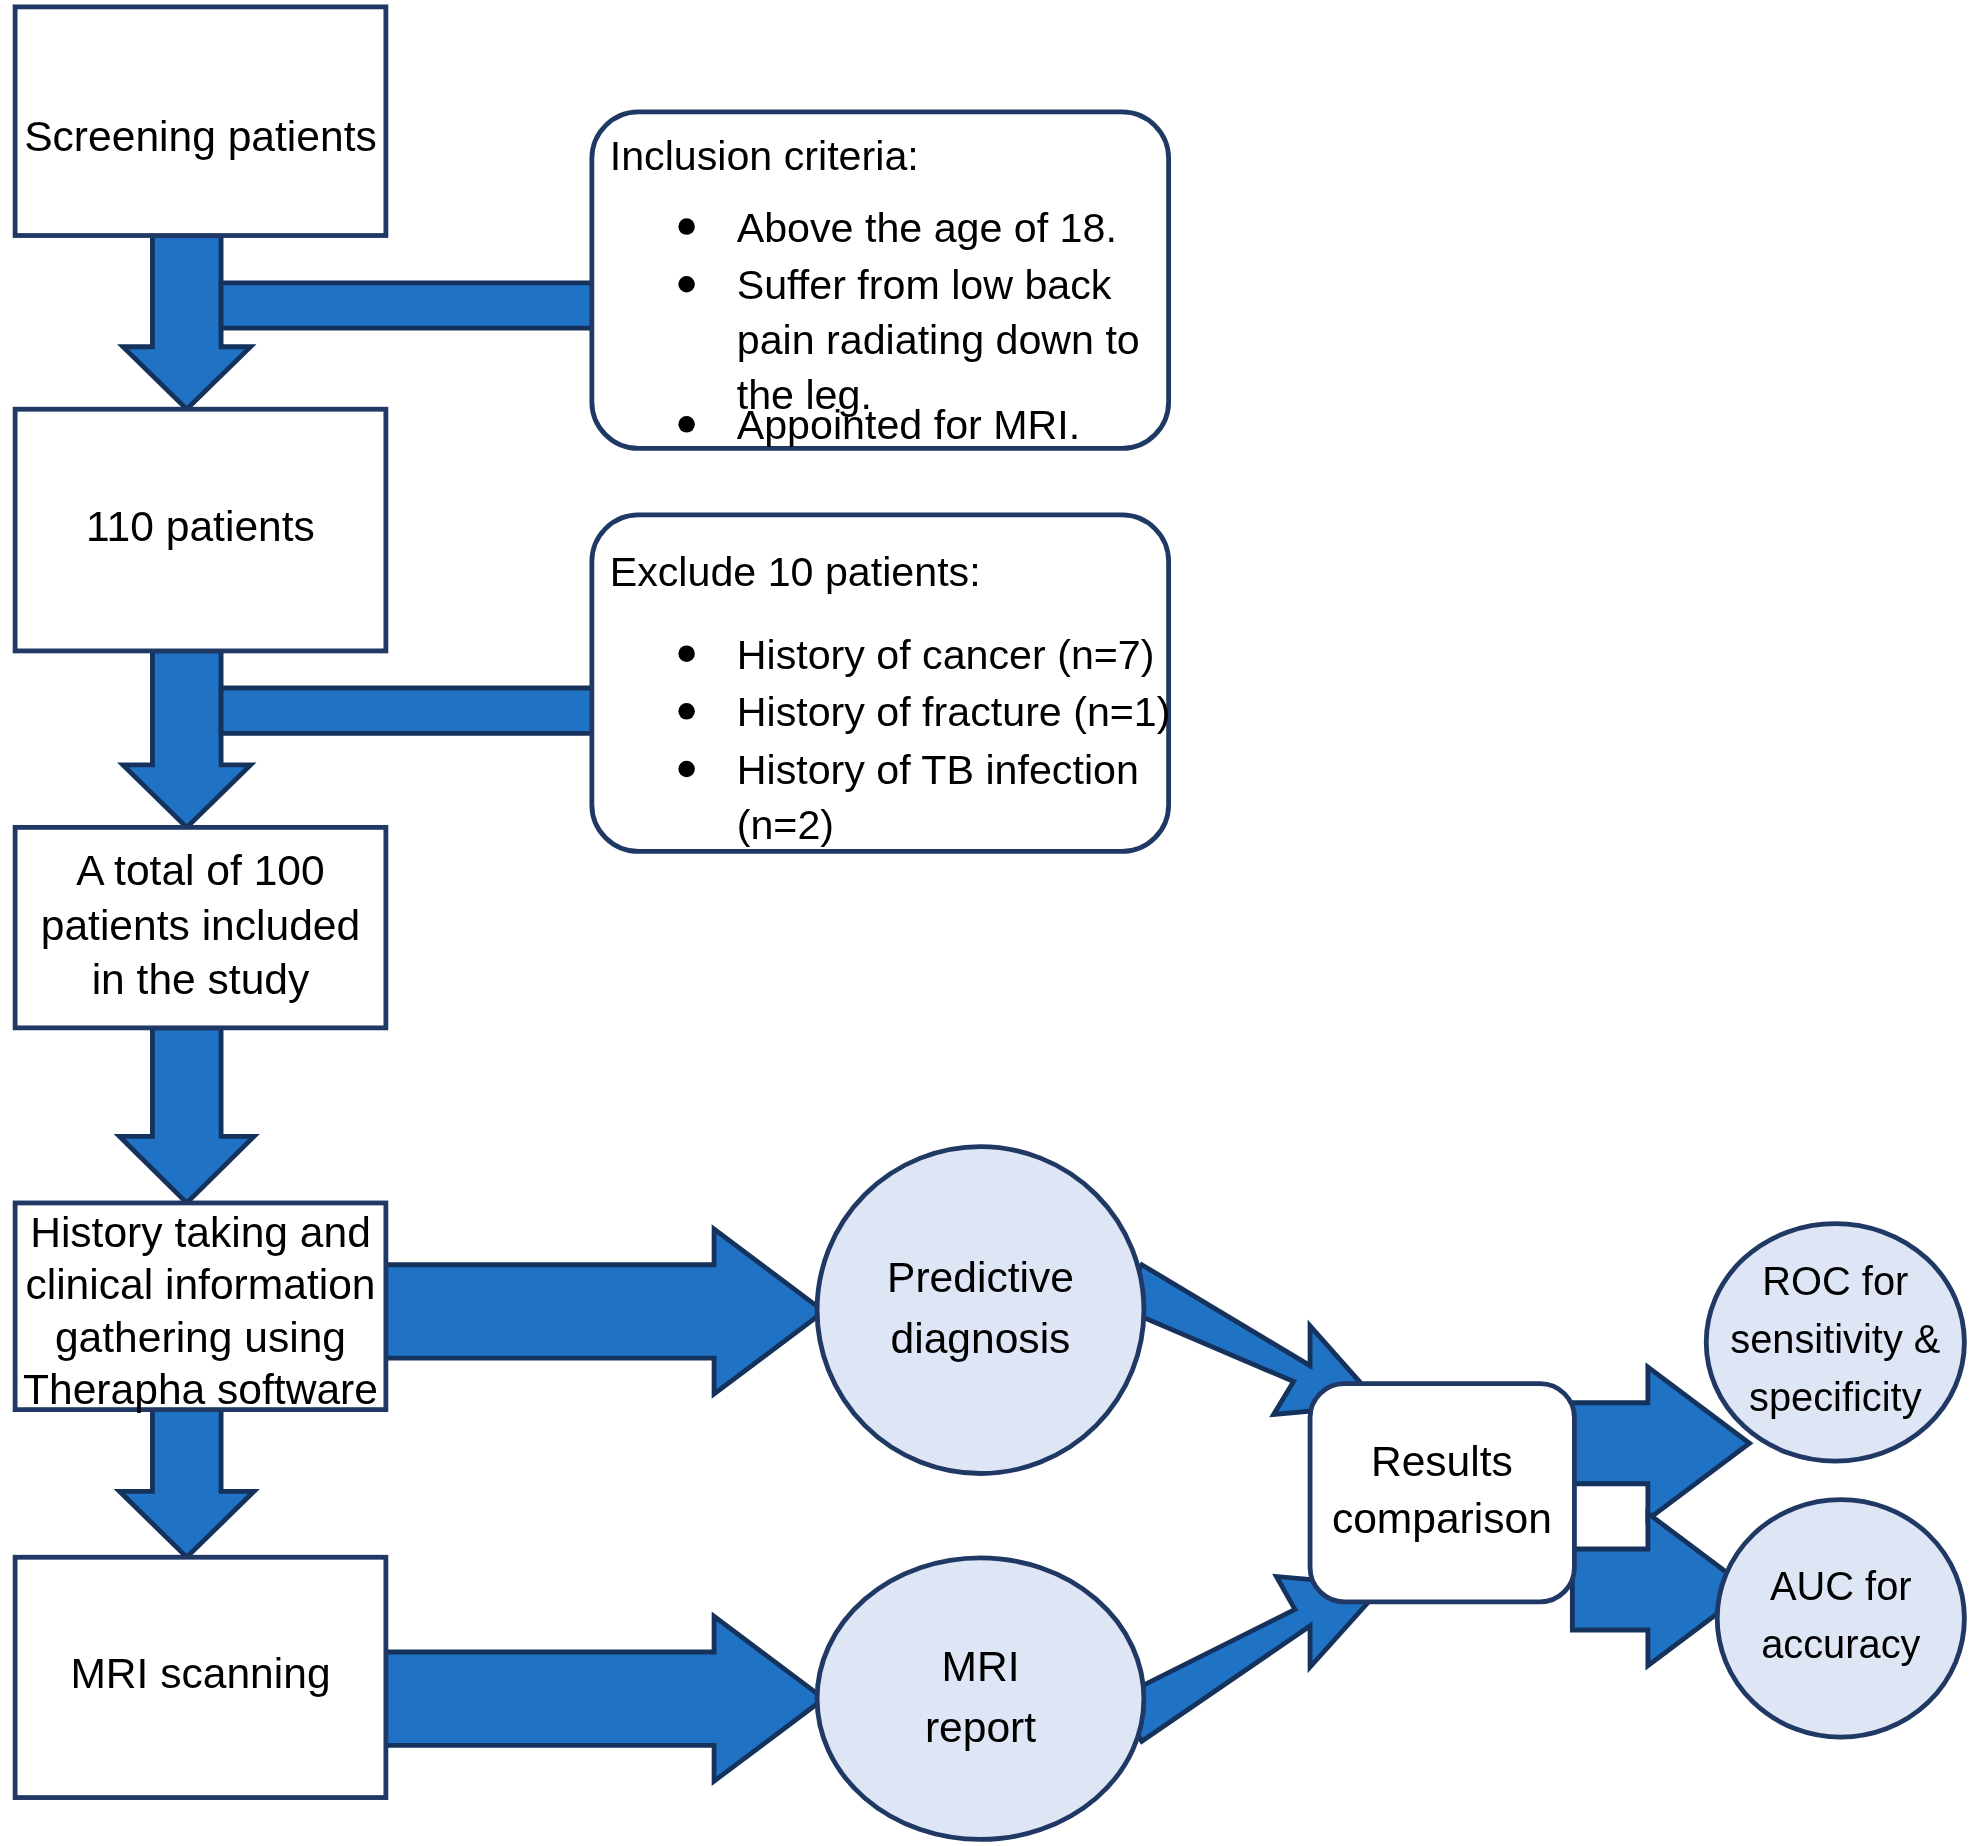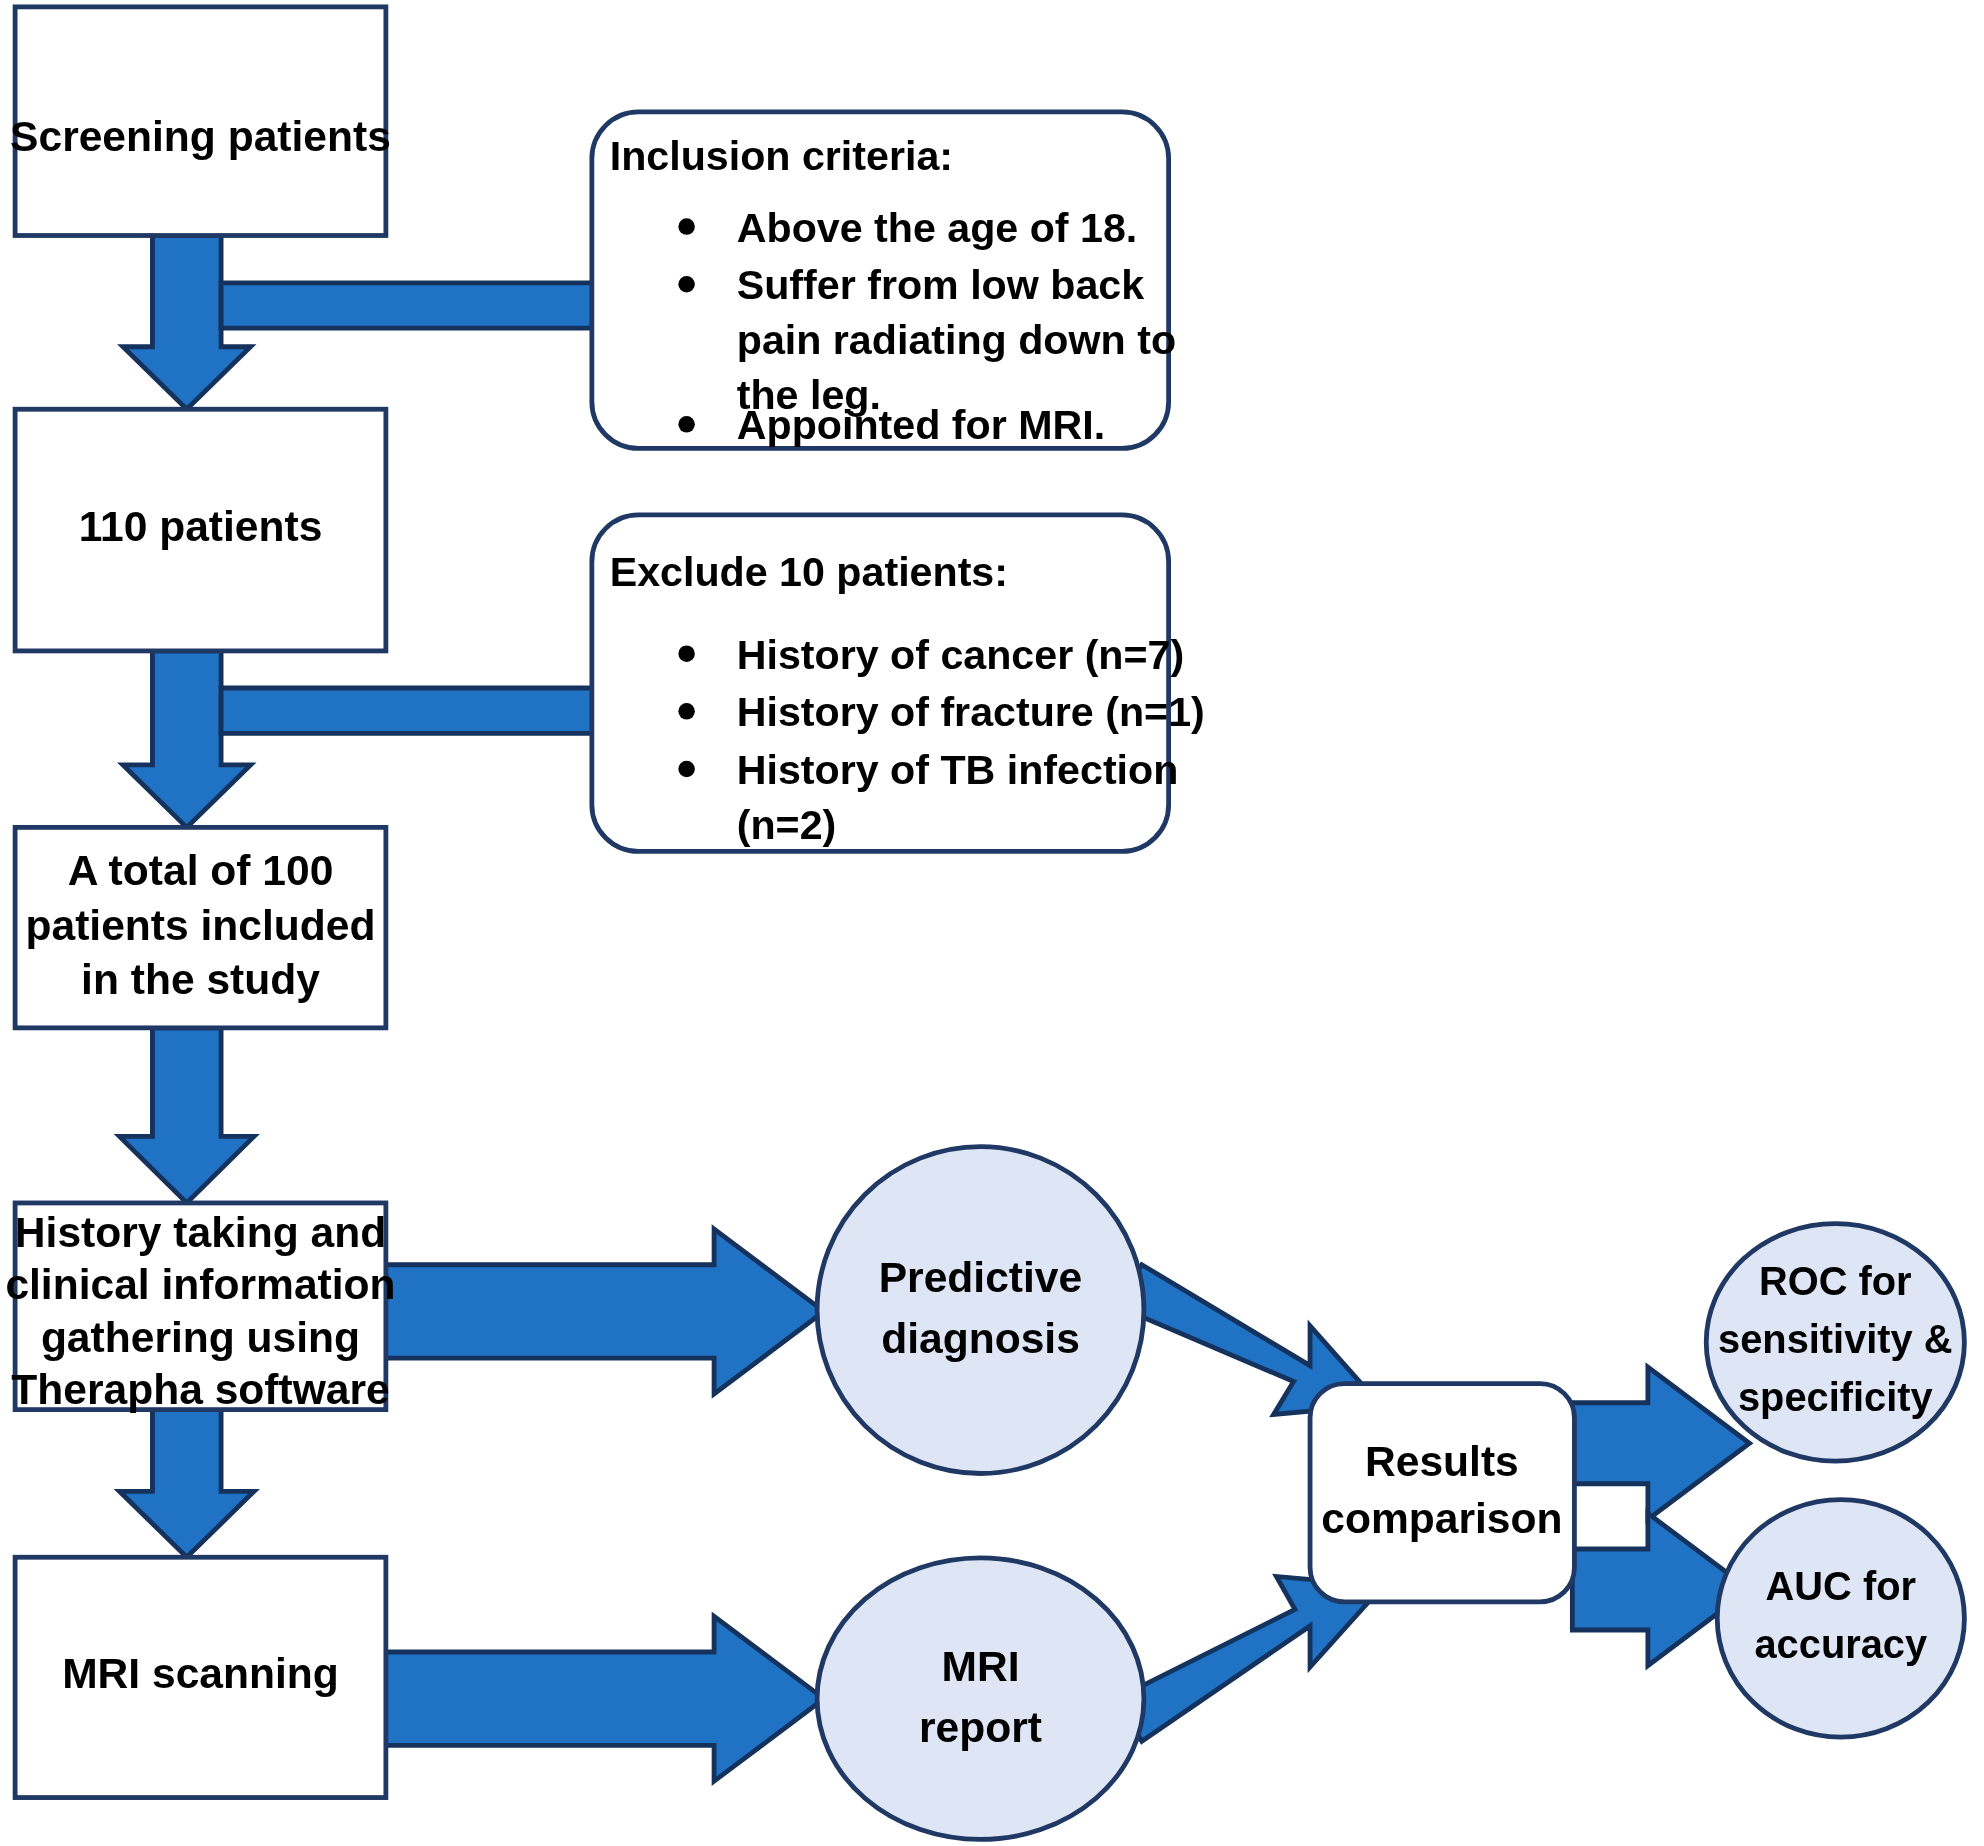--- a/index.html
+++ b/index.html
@@ -10,21 +10,20 @@
   body {
     width: 1985px;
     height: 1847px;
     font-family: "Liberation Sans", sans-serif;
     overflow: hidden;
   }
   #flowchart-root {
     position: relative;
     width: 1985px;
     height: 1766px;
-    font-weight: bold;
   }
   svg.diagram {
     display: block;
     width: 1985px;
     height: 1847px;
   }
   .node-rect {
     fill: #ffffff;
     stroke: #1F3864;
     stroke-width: 7;

